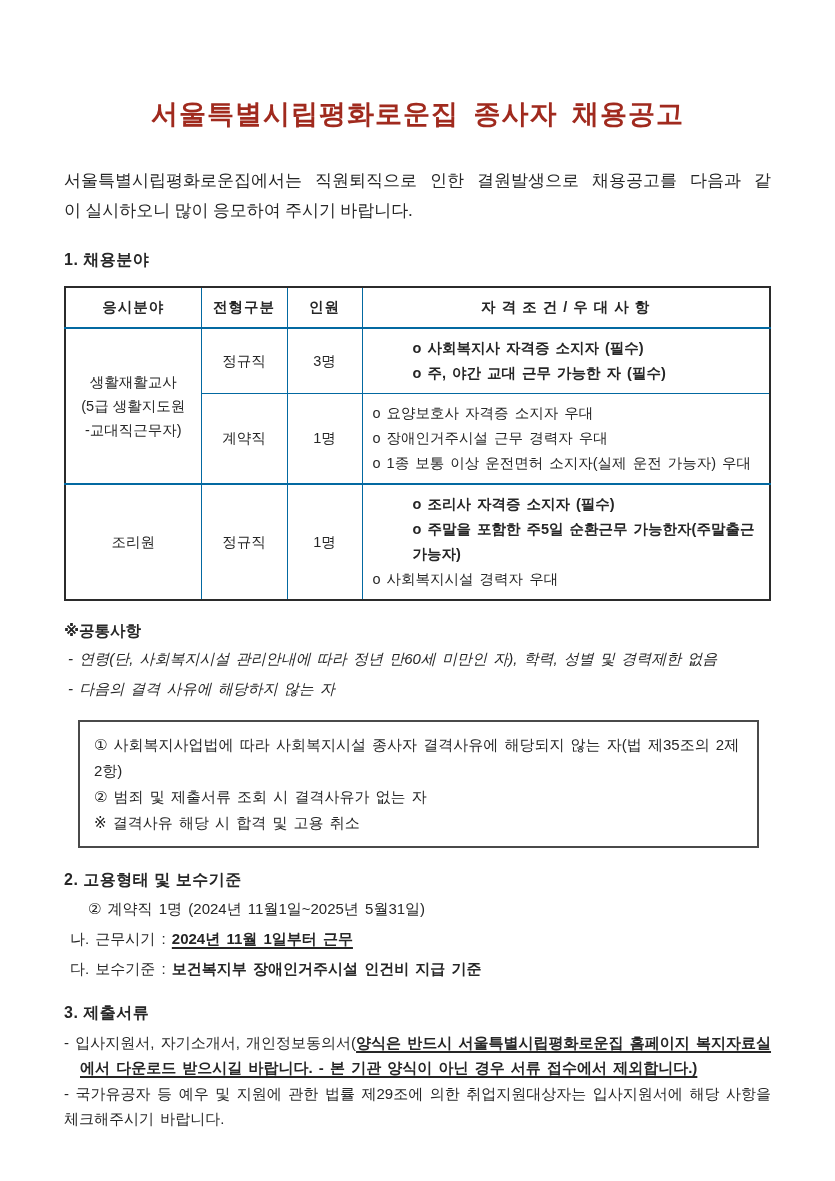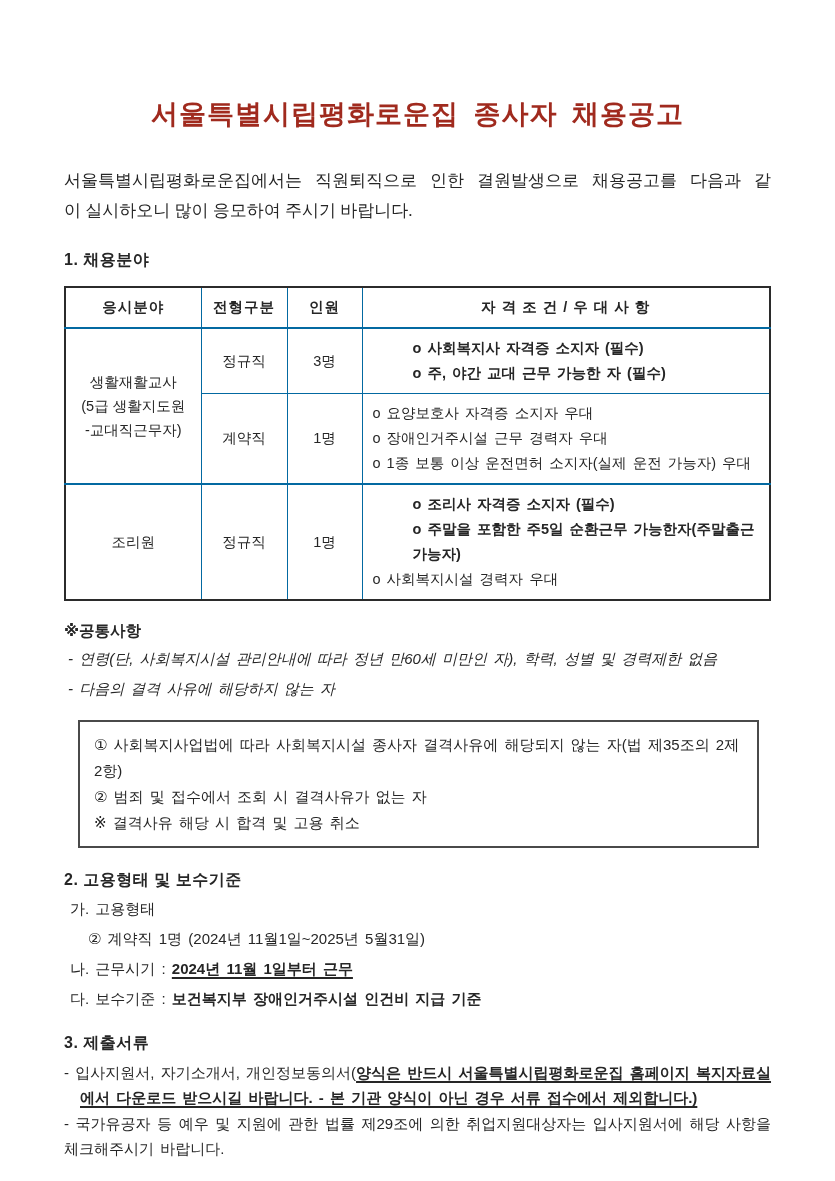--- a/index.html
+++ b/index.html
@@ -132,27 +132,26 @@
   </table>
 
   <div class="common">
     <p class="common-heading">※공통사항</p>
     <p class="common-item">- 연령(단, 사회복지시설 관리안내에 따라 정년 만60세 미만인 자), 학력, 성별 및 경력제한 없음</p>
     <p class="common-item">- 다음의 결격 사유에 해당하지 않는 자</p>
   </div>
 
   <div class="disq-box">
     <span class="box-line">① 사회복지사업법에 따라 사회복지시설 종사자 결격사유에 해당되지 않는 자(법 제35조의 2제2항)</span>
-    <span class="box-line">② 범죄 및 접수에서 조회 시 결격사유가 없는 자</span>
+    <span class="box-line">② 범죄 및 제출서류 조회 시 결격사유가 없는 자</span>
     <span class="box-line">※ 결격사유 해당 시 합격 및 고용 취소</span>
   </div>
 
   <h2 class="sec-heading">2. 고용형태 및 보수기준</h2>
   <div>
-    <p class="emp-line">가. 고용형태</p>
     <p class="emp-line circ">② 계약직 1명 (2024년 11월1일~2025년 5월31일)</p>
     <p class="emp-line"><span>나. 근무시기 : </span><span class="bu">2024년 11월 1일부터 근무</span></p>
     <p class="emp-line"><span>다. 보수기준 : </span><span class="bold">보건복지부 장애인거주시설 인건비 지급 기준</span></p>
   </div>
 
   <h2 class="sec-heading">3. 제출서류</h2>
   <div class="submit-items">
     <p class="doc-item hang"><span>- 입사지원서, 자기소개서, 개인정보동의서(</span><span class="bu">양식은 반드시 서울특별시립평화로운집 홈페이지 복지자료실에서 다운로드 받으시길 바랍니다. - 본 기관 양식이 아닌 경우 서류 접수에서 제외합니다.)</span></p>
     <p class="doc-item">- 국가유공자 등 예우 및 지원에 관한 법률 제29조에 의한 취업지원대상자는 입사지원서에 해당 사항을 체크해주시기 바랍니다.</p>
 

